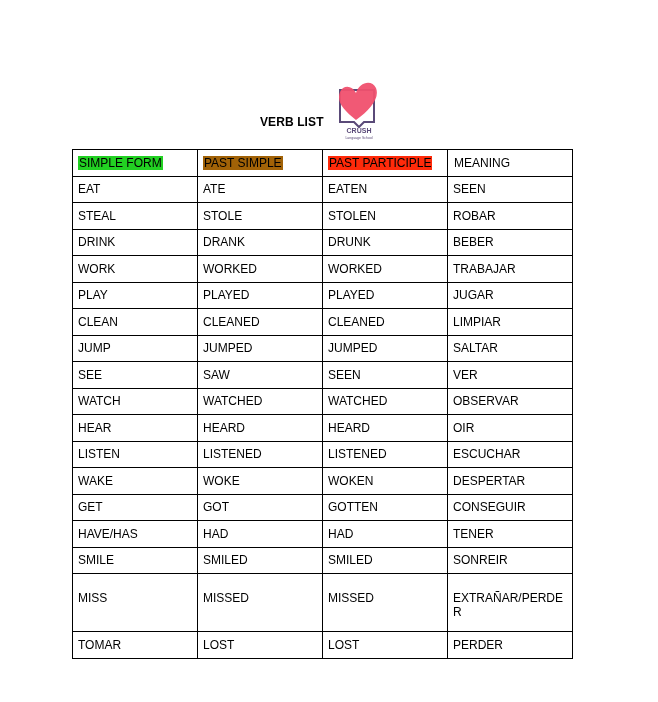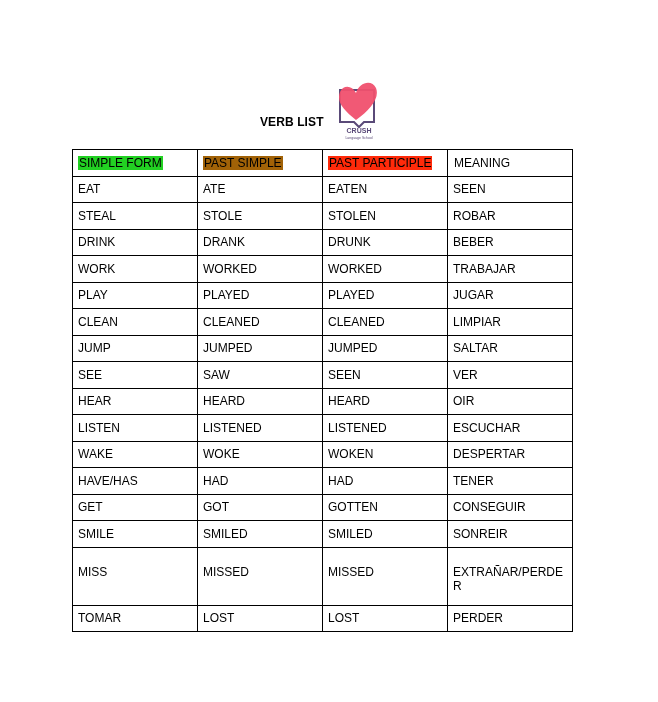--- a/index.html
+++ b/index.html
@@ -77,48 +77,54 @@
         <td>JUMPED</td>
         <td>SALTAR</td>
       </tr>
       <tr>
         <td>SEE</td>
         <td>SAW</td>
         <td>SEEN</td>
         <td>VER</td>
       </tr>
       <tr>
+        <td>WATCH</td>
+        <td>WATCHED</td>
+        <td>WATCHED</td>
+        <td>OBSERVAR</td>
+      </tr>
+      <tr>
         <td>HEAR</td>
         <td>HEARD</td>
         <td>HEARD</td>
         <td>OIR</td>
       </tr>
       <tr>
         <td>LISTEN</td>
         <td>LISTENED</td>
         <td>LISTENED</td>
         <td>ESCUCHAR</td>
       </tr>
       <tr>
         <td>WAKE</td>
         <td>WOKE</td>
         <td>WOKEN</td>
         <td>DESPERTAR</td>
       </tr>
       <tr>
+        <td>GET</td>
+        <td>GOT</td>
+        <td>GOTTEN</td>
+        <td>CONSEGUIR</td>
+      </tr>
+      <tr>
         <td>HAVE/HAS</td>
         <td>HAD</td>
         <td>HAD</td>
         <td>TENER</td>
-      </tr>
-      <tr>
-        <td>GET</td>
-        <td>GOT</td>
-        <td>GOTTEN</td>
-        <td>CONSEGUIR</td>
       </tr>
       <tr>
         <td>SMILE</td>
         <td>SMILED</td>
         <td>SMILED</td>
         <td>SONREIR</td>
       </tr>
       <tr>
         <td class="tall">MISS</td>
         <td class="tall">MISSED</td>

